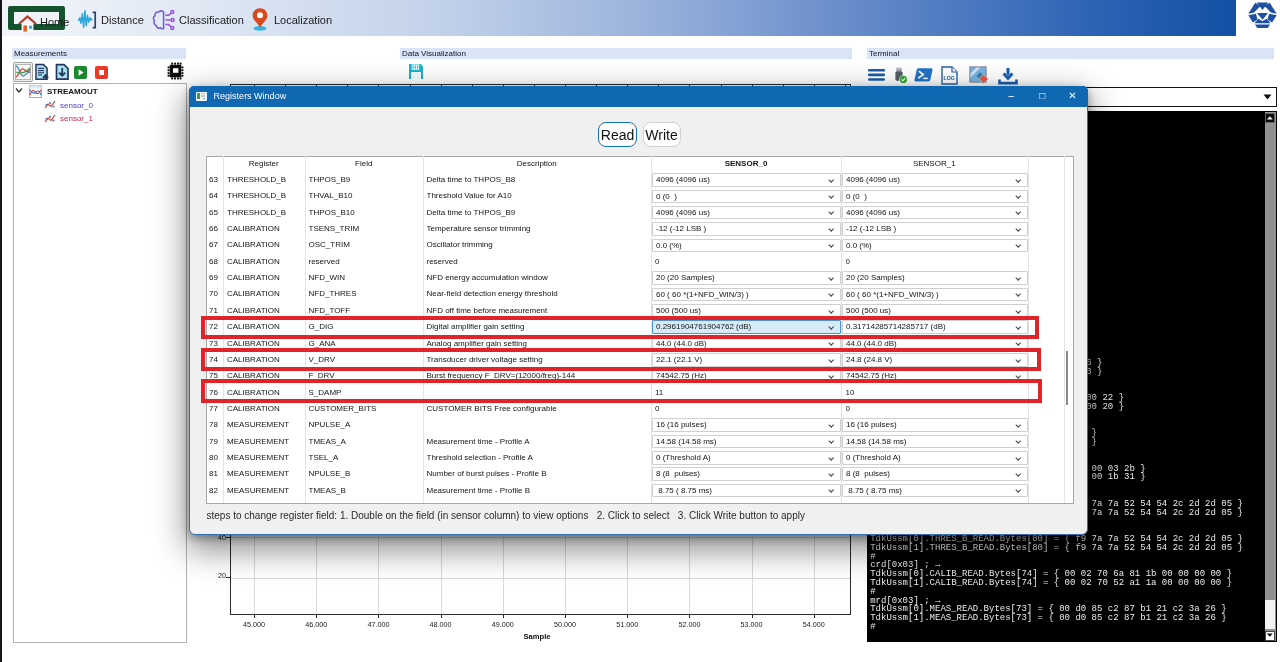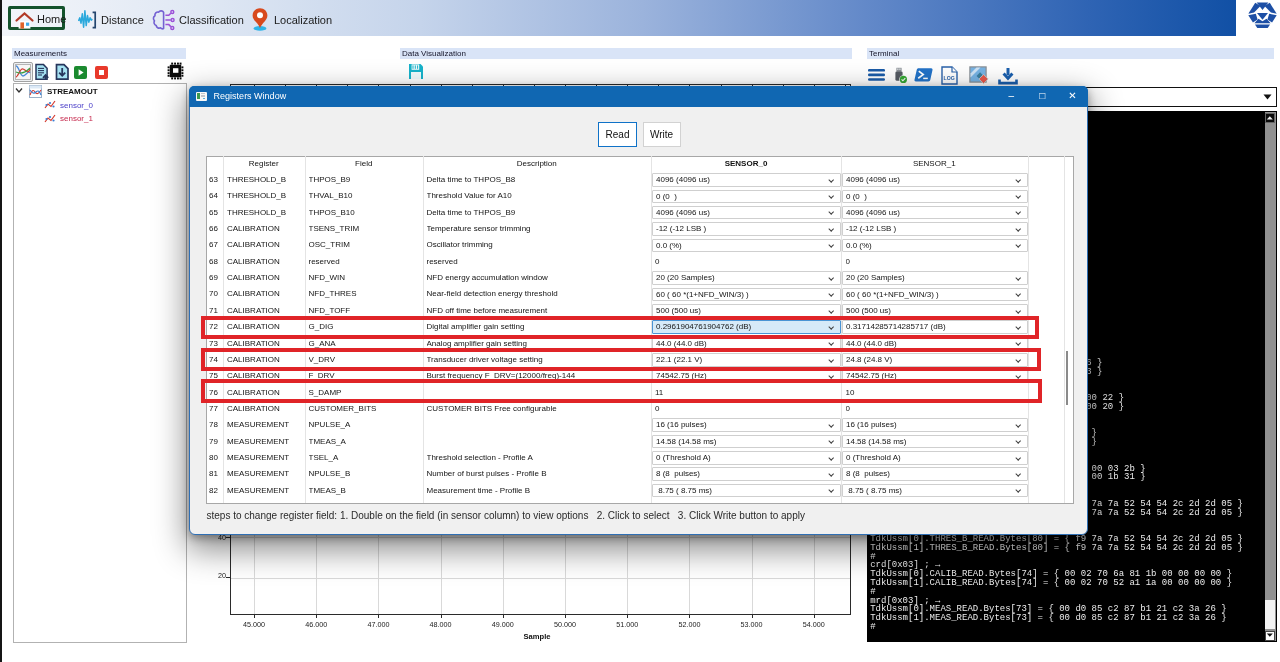--- a/index.html
+++ b/index.html
@@ -2,43 +2,43 @@
 <html><head><meta charset="utf-8">
 <style>
 *{margin:0;padding:0;box-sizing:border-box}
 html,body{width:1280px;height:662px;overflow:hidden;background:#fff;
  font-family:"Liberation Sans",sans-serif;position:relative}
 .abs{position:absolute}
 #topbar{position:absolute;left:0;top:0;width:1236px;height:36px;
  background:linear-gradient(to right,#f3f5fa 0%,#e0e8f4 16%,#c5d4eb 34%,#9bb3dc 52%,#6389c9 70%,#2f64b4 88%,#1150a5 100%);}
 #leftedge{position:absolute;left:0;top:0;width:2px;height:662px;background:#151515;z-index:50}
 .tbtn{position:absolute;height:27px;display:flex;align-items:center;color:#1a1a1a;font-size:11px}
-#homebtn{position:absolute;left:8px;top:6px;width:57px;height:24px;border:3px solid #14532d;border-radius:2px}
+#homebtn{position:absolute;left:8px;top:6px;width:57px;height:24px;border:6px solid #14532d;border-radius:2px}
 .phead{position:absolute;top:48px;height:11px;background:#d9e4f7;color:#15152a;font-size:8px;line-height:11px;padding-left:2px}
 #tree{position:absolute;left:12.5px;top:83px;width:174.5px;height:560px;background:#fff;border:1px solid #b2b2b2}
 .titem{position:absolute;font-size:8px;color:#111}
 #plot{position:absolute;left:230px;top:84px;width:621px;height:530.5px;border:1.4px solid #2b2b2b;background:#fff}
 .vgl{position:absolute;top:0;bottom:0;width:1px;background:#d9d9d9}
 .hgl{position:absolute;left:0;right:0;height:1px;background:#d9d9d9}
 .btick{position:absolute;bottom:-4.6px;width:1px;height:3.2px;background:#2b2b2b}
 .ttick{position:absolute;top:0;width:1px;height:2.6px;background:#2b2b2b}
 .xlab{position:absolute;top:534.5px;width:62px;text-align:center;font-size:7.2px;color:#222}
 .ylab{position:absolute;width:20px;text-align:right;font-size:7.2px;color:#222}
 #tcombo{position:absolute;left:867px;top:86.5px;width:410px;height:20.5px;background:#fff;border:1.6px solid #111}
 #term{position:absolute;left:867px;top:110.5px;width:410px;height:531.5px;background:#000}
 .tpre{position:absolute;left:3.2px;top:248.6px;font-family:"Liberation Mono",monospace;
  font-size:9px;line-height:8.8px;color:#ececec}
 #tsb{position:absolute;right:1.5px;top:1.5px;width:11px;bottom:1.5px;background:#919191}
 #dlg{position:absolute;left:189px;top:86px;width:899px;height:448.5px;background:#f0f0f0;
  border:1.4px solid #2f6fb4;border-radius:6px;z-index:20;
  box-shadow:0 12px 32px 3px rgba(0,0,0,.45),0 3px 9px rgba(0,0,0,.32)}
 #dtitle{position:absolute;left:-1.4px;top:-1.4px;right:-1.4px;height:21px;background:#1067b2;
  border-radius:5px 5px 0 0;color:#fff;font-size:9px}
-.btn{position:absolute;top:35px;height:25px;background:#fff;font-size:10px;color:#111;
- display:flex;align-items:center;justify-content:center;border-radius:0}
+.btn{position:absolute;top:35px;height:25px;background:#fff;font-size:14px;color:#111;
+ display:flex;align-items:center;justify-content:center;border-radius:8px}
 #tblbox{position:absolute;left:15.5px;top:69px;width:868px;height:348px;background:#fff;border:1px solid #a7a7a7}
 #foot{position:absolute;left:16.5px;top:423px;font-size:10px;color:#2a2a2a}
 .wbtn{position:absolute;top:0;width:30px;height:21px;text-align:center;line-height:20px;font-size:10px}
 #tbl{position:absolute;left:0;top:0;width:1280px;height:494px;z-index:21;pointer-events:none}
 .hcell{position:absolute;top:156px;height:16px;line-height:16px;font-size:8px;color:#111;text-align:center}
 .vsep{position:absolute;top:155.5px;width:1px;height:347px;background:#e4e4e4}
 .trow{position:absolute;left:0;width:1280px;height:16.35px}
 .c{position:absolute;top:0;height:16.35px;line-height:16.35px;font-size:8px;color:#141414;white-space:pre;overflow:hidden}
 .cnum{left:204.5px;width:18px;text-align:center}
 .creg{left:227px;width:76px}
@@ -596,20 +596,21 @@
       </div>
 <div class="cb cb1">
         <span class="ct">16 (16 pulses)</span>
         <i class="chv"></i>
       </div>
 </div>
 <div class="trow" style="top:433.60px">
 <div class="c cnum">79</div>
 <div class="c creg">MEASUREMENT</div>
 <div class="c cfld">TMEAS_A</div>
+<div class="c cdsc">Measurement time - Profile A</div>
 <div class="cb cb0">
         <span class="ct">14.58 (14.58 ms)</span>
         <i class="chv"></i>
       </div>
 <div class="cb cb1">
         <span class="ct">14.58 (14.58 ms)</span>
         <i class="chv"></i>
       </div>
 </div>
 <div class="trow" style="top:449.95px">

